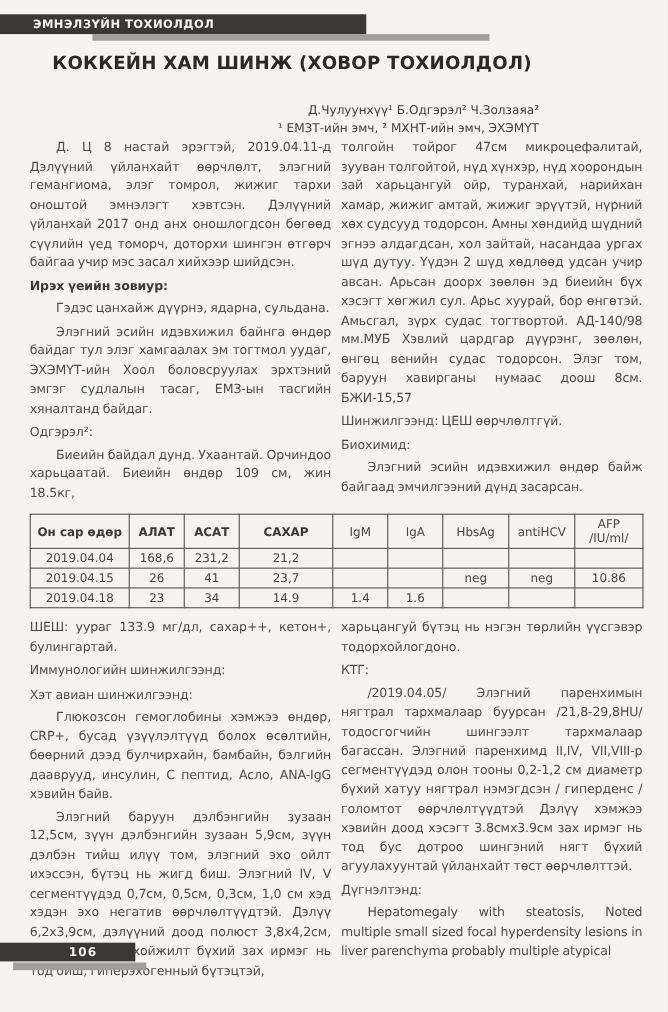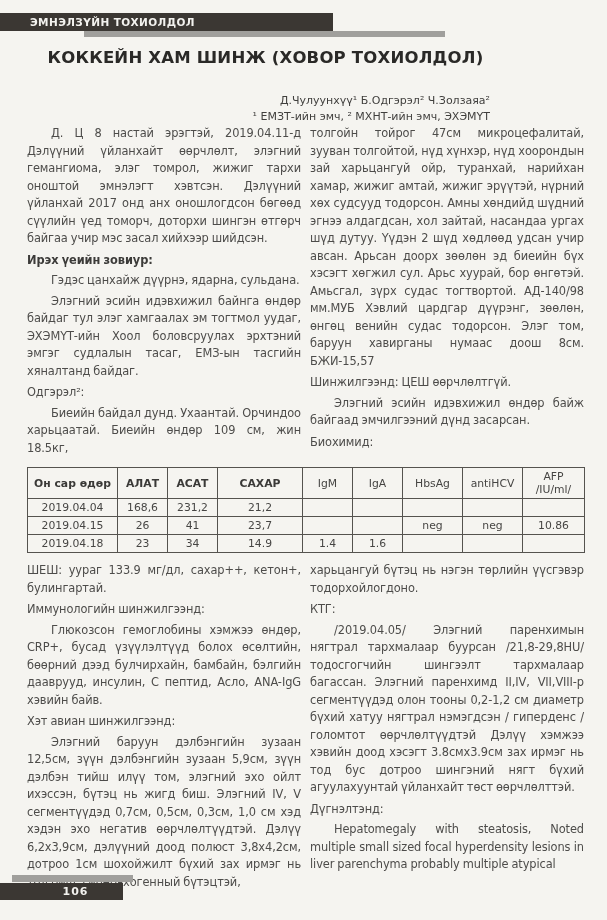--- a/index.html
+++ b/index.html
@@ -70,21 +70,21 @@
   }
   table.lab thead th{height:28px;font-weight:normal;}
   table.lab thead th:nth-child(-n+4){font-weight:bold;color:#3a3937;text-align:center;}
   table.lab tbody td{height:15px;}
   
   .footer-gray{
     position:absolute;left:12px;top:875px;width:121px;height:7px;
     background:var(--bar-gray);
   }
   .footer-dark{
-    position:absolute;left:0;top:883px;width:95px;height:17px;
+    position:absolute;left:0;top:857px;width:95px;height:17px;
     background:var(--bar-dark);
     display:flex;align-items:center;justify-content:center;
     padding-left:28px;box-sizing:content-box;
   }
   .footer-dark span{
     color:#f3f2ef;font-size:11px;font-weight:bold;letter-spacing:1px;
   }
 </style>
 </head>
 <body>
@@ -110,22 +110,22 @@
         <p class="p ind">Д. Ц 8 настай эрэгтэй, 2019.04.11-д Дэлүүний үйланхайт өөрчлөлт, элэгний гемангиома, элэг томрол, жижиг тархи оноштой эмнэлэгт хэвтсэн. Дэлүүний үйланхай 2017 онд анх оношлогдсон бөгөөд сүүлийн үед томорч, доторхи шингэн өтгөрч байгаа учир мэс засал хийхээр шийдсэн.</p>
         <p class="p sub bold">Ирэх үеийн зовиур:</p>
         <p class="p ind">Гэдэс цанхайж дүүрнэ, ядарна, сульдана.</p>
         <p class="p ind">Элэгний эсийн идэвхижил байнга өндөр байдаг тул элэг хамгаалах эм тогтмол уудаг, ЭХЭМҮТ-ийн Хоол боловсруулах эрхтэний эмгэг судлалын тасаг, ЕМЗ-ын тасгийн хяналтанд байдаг.</p>
         <p class="p sub">Одгэрэл²:</p>
         <p class="p ind">Биеийн байдал дунд. Ухаантай. Орчиндоо харьцаатай. Биеийн өндөр 109 см, жин 18.5кг,</p>
       </div>
       <div class="col">
         <p class="p">толгойн тойрог 47см микроцефалитай, зууван толгойтой, нүд хүнхэр, нүд хоорондын зай харьцангуй ойр, туранхай, нарийхан хамар, жижиг амтай, жижиг эрүүтэй, нүрний хөх судсууд тодорсон. Амны хөндийд шүдний эгнээ алдагдсан, хол зайтай, насандаа ургах шүд дутуу. Үүдэн 2 шүд хөдлөөд удсан учир авсан. Арьсан доорх зөөлөн эд биеийн бүх хэсэгт хөгжил сул. Арьс хуурай, бор өнгөтэй. Амьсгал, зүрх судас тогтвортой. АД-140/98 мм.МУБ Хэвлий цардгар дүүрэнг, зөөлөн, өнгөц венийн судас тодорсон. Элэг том, баруун хавирганы нумаас доош 8см. БЖИ-15,57</p>
         <p class="p sub">Шинжилгээнд: ЦЕШ өөрчлөлтгүй.</p>
+        <p class="p sub">Биохимид:</p>
         <p class="p ind">Элэгний эсийн идэвхижил өндөр байж байгаад эмчилгээний дүнд засарсан.</p>
-        <p class="p sub">Биохимид:</p>
       </div>
     </div>
 
     <table class="lab">
       <colgroup>
         <col style="width:90px">
           <col style="width:50px">
           <col style="width:50px">
         <col style="width:85px">
           <col style="width:50px">
@@ -181,22 +181,22 @@
             <td></td>
             <td></td>
           </tr>
         </tbody>
     </table>
 
     <div class="cols">
       <div class="col">
         <p class="p">ШЕШ: уураг 133.9 мг/дл, сахар++, кетон+, булингартай.</p>
         <p class="p sub">Иммунологийн шинжилгээнд:</p>
+        <p class="p sub">Хэт авиан шинжилгээнд:</p>
         <p class="p ind">Глюкозсон гемоглобины хэмжээ өндөр, CRP+, бусад үзүүлэлтүүд болох өсөлтийн, бөөрний дээд булчирхайн, бамбайн, бэлгийн дааврууд, инсулин, С пептид, Асло, ANA-IgG хэвийн байв.</p>
-        <p class="p sub">Хэт авиан шинжилгээнд:</p>
         <p class="p ind">Элэгний баруун дэлбэнгийн зузаан 12,5см, зүүн дэлбэнгийн зузаан 5,9см, зүүн дэлбэн тийш илүү том, элэгний эхо ойлт ихэссэн, бүтэц нь жигд биш. Элэгний IV, V сегментүүдэд 0,7см, 0,5см, 0,3см, 1,0 см хэд хэдэн эхо негатив өөрчлөлтүүдтэй. Дэлүү 6,2х3,9см, дэлүүний доод полюст 3,8х4,2см, дотроо 1см шохойжилт бүхий зах ирмэг нь тод биш, гиперэхогенный бүтэцтэй,</p>
       </div>
       <div class="col">
         <p class="p">харьцангуй бүтэц нь нэгэн төрлийн үүсгэвэр тодорхойлогдоно.</p>
         <p class="p sub">КТГ:</p>
         <p class="p ind">/2019.04.05/ Элэгний паренхимын нягтрал тархмалаар буурсан /21,8-29,8HU/ тодосгогчийн шингээлт тархмалаар багассан. Элэгний паренхимд II,IV, VII,VIII-р сегментүүдэд олон тооны 0,2-1,2 см диаметр бүхий хатуу нягтрал нэмэгдсэн / гиперденс / голомтот өөрчлөлтүүдтэй Дэлүү хэмжээ хэвийн доод хэсэгт 3.8смх3.9см зах ирмэг нь тод бус дотроо шингэний нягт бүхий агуулахуунтай үйланхайт төст өөрчлөлттэй.</p>
         <p class="p sub">Дүгнэлтэнд:</p>
         <p class="p ind">Hepatomegaly with steatosis, Noted multiple small sized focal hyperdensity lesions in liver parenchyma probably multiple atypical</p>
       </div>
     </div>

